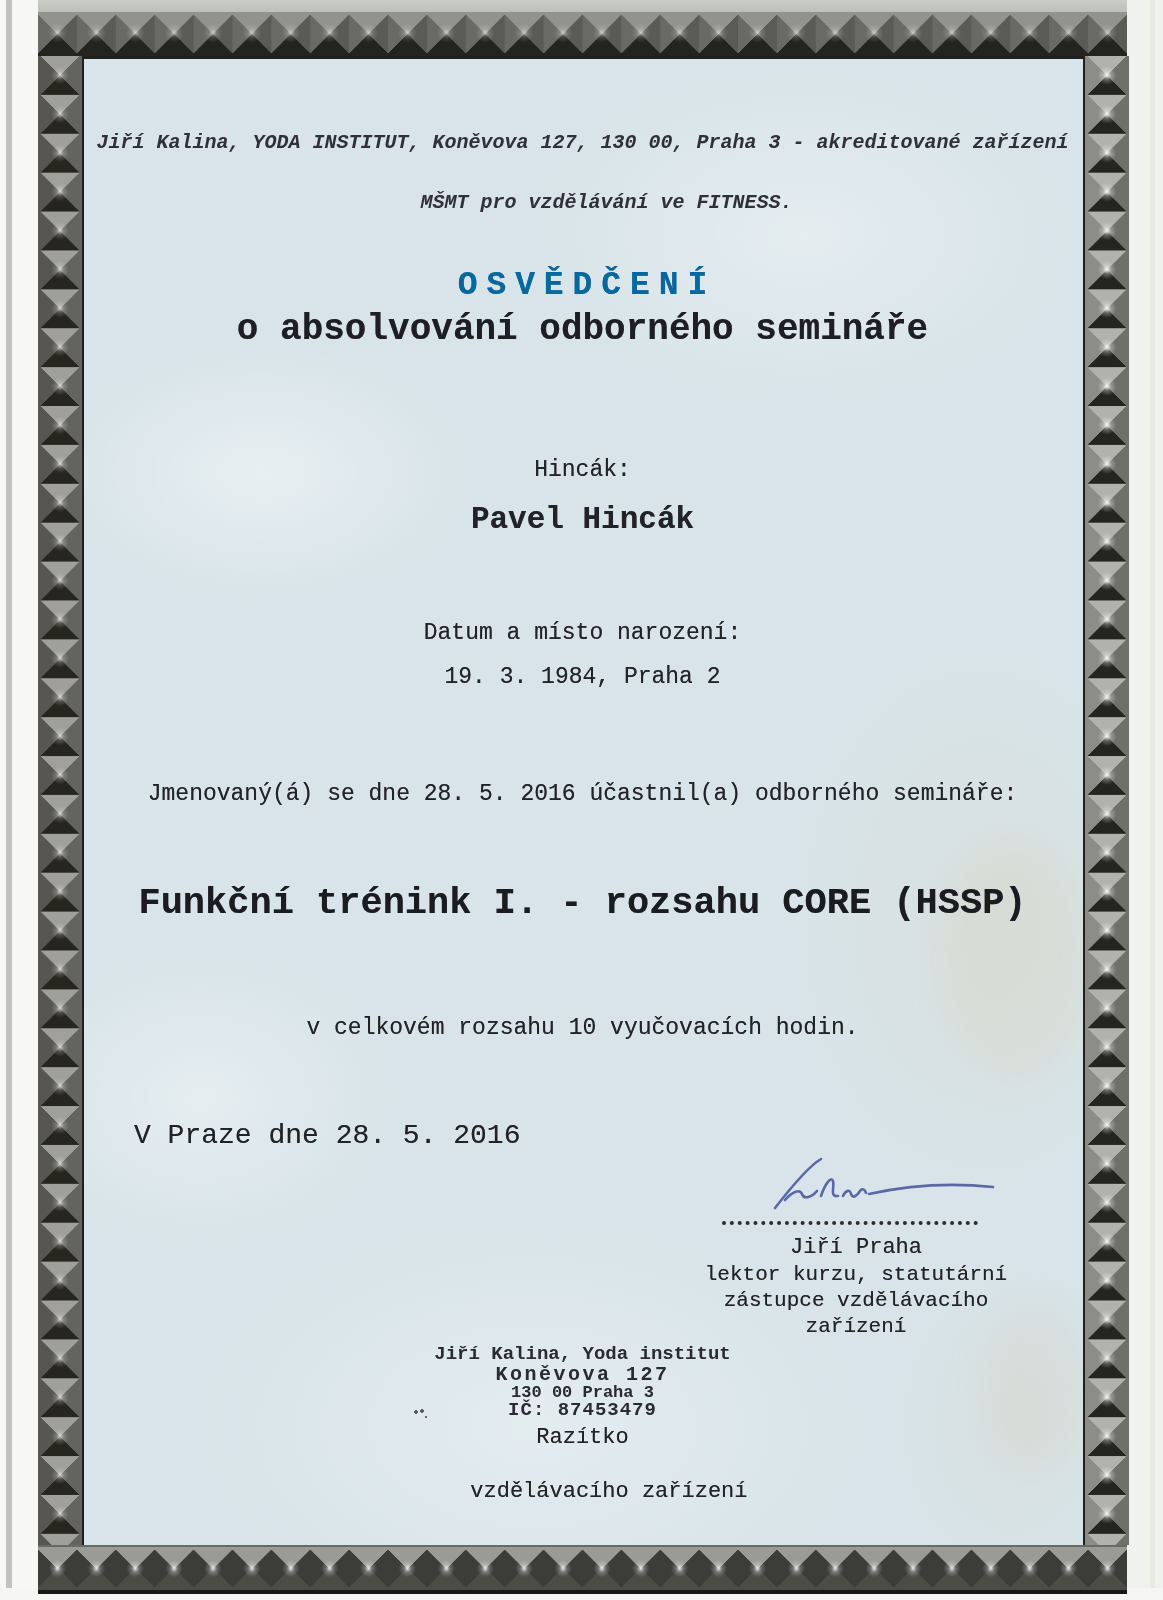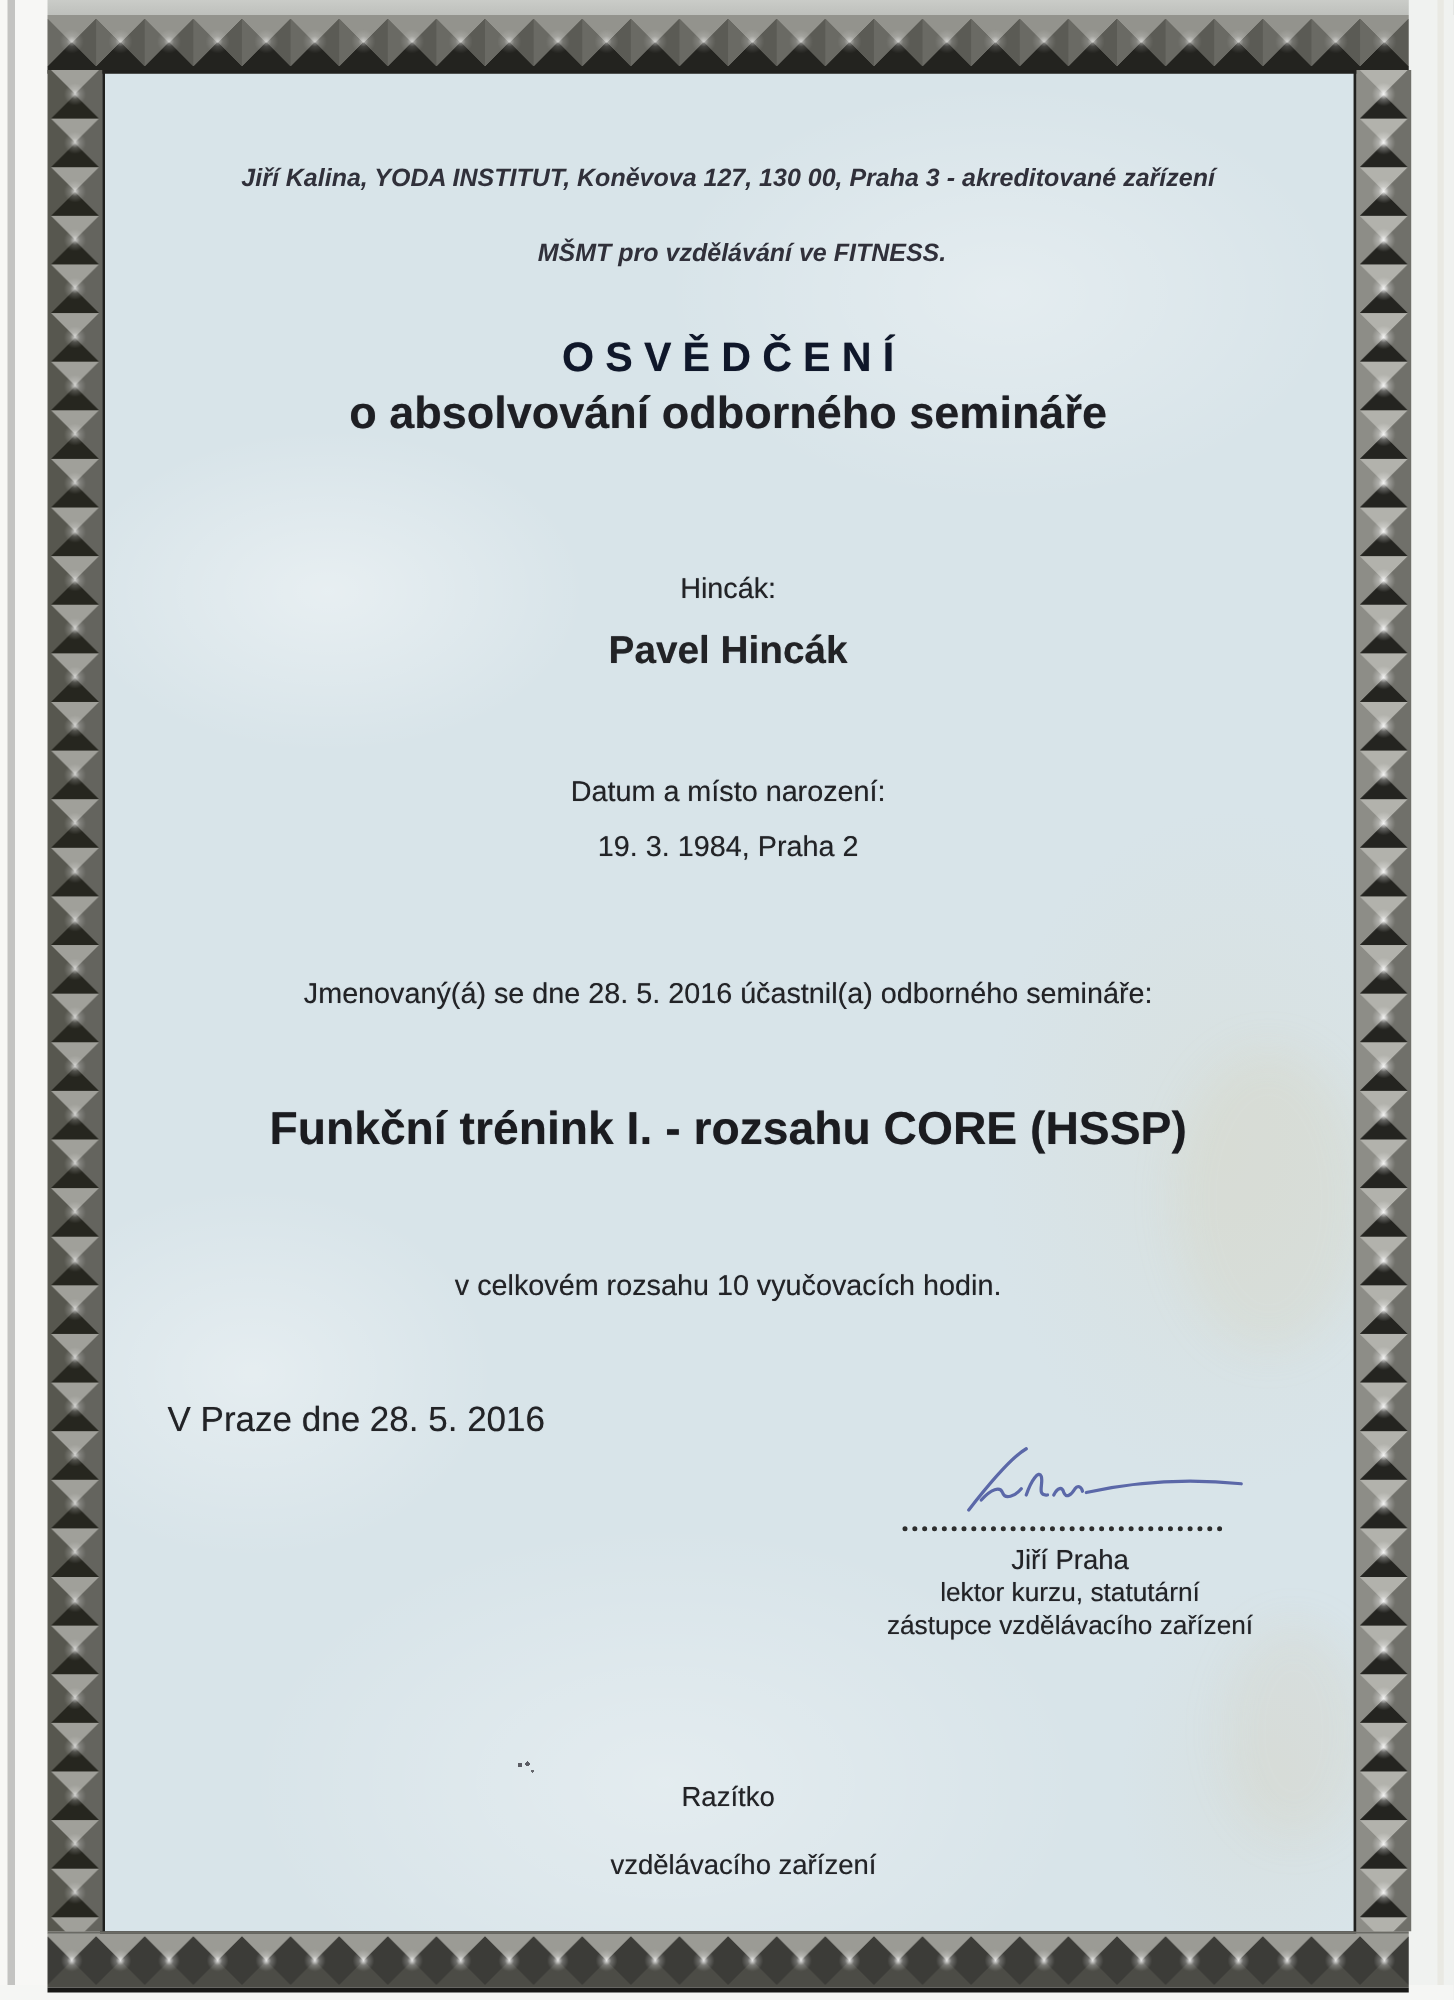--- a/index.html
+++ b/index.html
@@ -1,20 +1,20 @@
 <!DOCTYPE html>
 <html lang="cs"><head>
 <meta charset="utf-8">
 <title>Osvědčení</title>
 <style>
   html,body{margin:0;padding:0;background:#e9eae7;}
   .scan{
     position:relative;width:1163px;height:1600px;overflow:hidden;
     background:#f4f5f3;
-    font-family:Liberation Sans, sans-serif;
+    font-family:Liberation Mono, monospace;
     color:#222326;
   }
   
   .scan-top-band{position:absolute;left:0;top:0;width:1163px;height:12px;
     background:linear-gradient(#caccc8,#bec0bc);}
   .scan-left-margin{position:absolute;left:0;top:0;width:38px;height:1600px;background:#f7f7f5;}
   .scan-left-line{position:absolute;left:6px;top:0;width:6px;height:1600px;background:#c3c3c1;}
   .scan-right-margin{position:absolute;left:1127px;top:0;width:36px;height:1600px;background:#f0f2f0;}
   .scan-right-streak{position:absolute;left:1150px;top:0;width:5px;height:1600px;background:#e4e3da;opacity:.6;}
   .scan-bottom-margin{position:absolute;left:0;top:1588px;width:1163px;height:12px;background:#f5f6f4;}
@@ -65,21 +65,21 @@
       radial-gradient(ellipse 520px 320px at 45% 92%, rgba(255,255,255,.30), transparent 65%),
       radial-gradient(ellipse 180px 240px at 93% 92%, rgba(213,201,168,.14), transparent 65%);
     box-shadow:0 0 0 2px #242422;
   }
   
   .txt{position:absolute;left:82px;width:1001px;text-align:center;white-space:pre-wrap;}
   .soft{text-shadow:0 0 .6px rgba(35,35,45,.55);}
   .hdr{top:128px;font-size:20px;line-height:30px;font-weight:bold;font-style:italic;
        color:#30303a;filter:blur(.3px);}
   .title{top:266px;font-size:33px;line-height:40px;font-weight:bold;
-         letter-spacing:.27em;text-indent:.27em;color:#0f172a;}
+         letter-spacing:.27em;text-indent:.27em;color:#0369a1;}
   .subtitle{top:310px;font-size:36px;line-height:40px;font-weight:bold;color:#1e1f24;}
   .label{font-size:23px;line-height:30px;}
   .jmeno{top:455px;}
   .pname{top:500px;font-size:31px;line-height:40px;font-weight:bold;}
   .datum{top:618px;}
   .birth{top:662px;}
   .attend{top:779px;}
   .seminar{top:878px;font-size:37px;line-height:50px;font-weight:bold;color:#1b1c20;}
   .duration{top:1013px;}
   .placedate{position:absolute;left:134px;top:1121px;font-size:28px;line-height:30px;}
@@ -155,17 +155,23 @@
       <path d="M104,38 C140,30 180,26 228,31"></path>
     </g>
   </svg>
   <div class="sig-dots"></div>
   <div class="sig-block">
     <div class="sig-name soft">Jiří Praha</div>
     <div class="sig-role soft">lektor kurzu, statutární</div>
     <div class="sig-role soft">zástupce vzdělávacího zařízení</div>
   </div>
 
+  <div class="stamp-block">
+    <div class="stamp-l1">Jiří Kalina, Yoda institut</div>
+    <div class="stamp-l2">Koněvova 127</div>
+    <div class="stamp-l3">130 00 Praha 3</div>
+    <div class="stamp-l4">IČ: 87453479</div>
+  </div>
   <div class="stamp-smudge"></div>
   <div class="txt razitko soft"><span>Razítko</span><br>
     <span>vzdělávacího zařízení</span></div>
 
 </div>
 
 </body></html>

